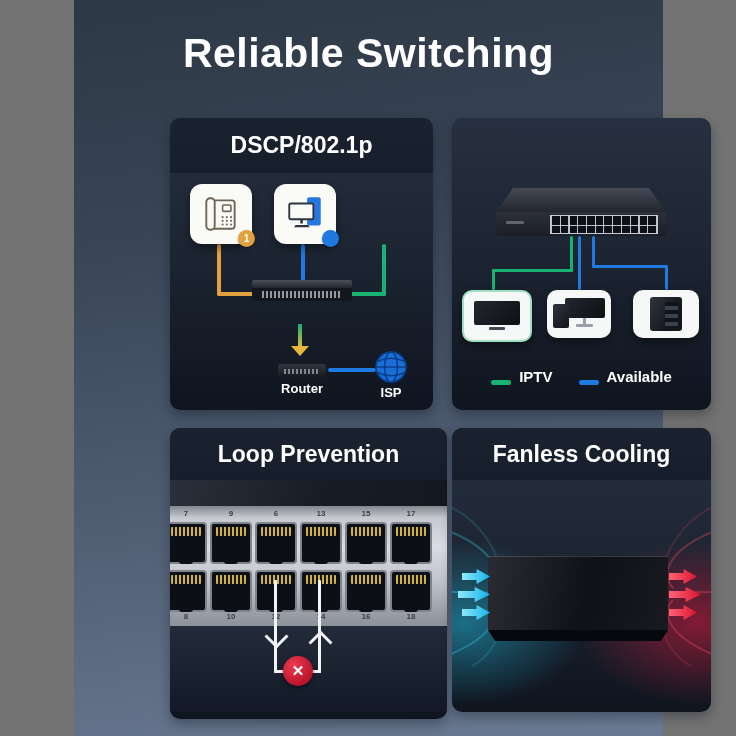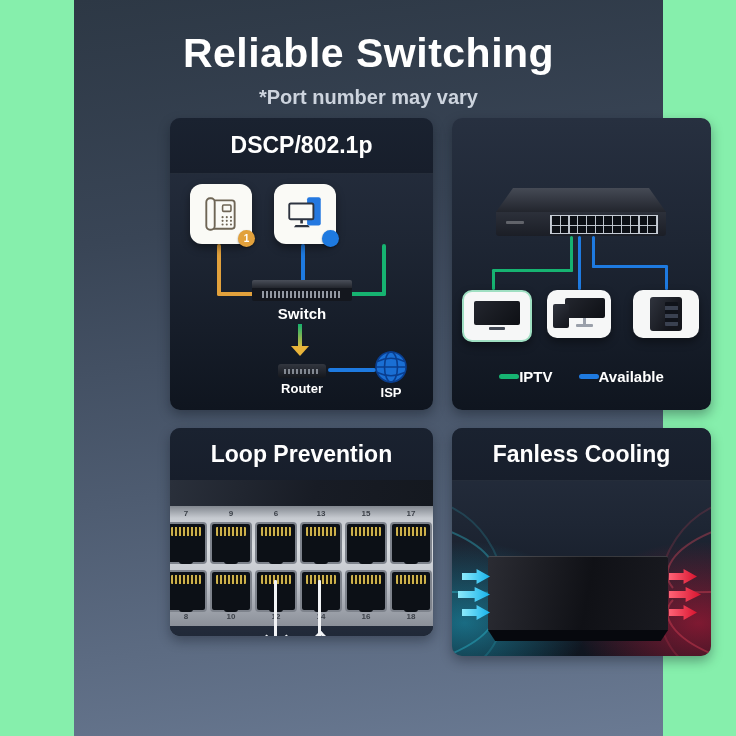--- a/index.html
+++ b/index.html
@@ -1,36 +1,36 @@
 <!DOCTYPE html>
 <html><head>
 <meta charset="utf-8">
 <style>
   html,body{margin:0;padding:0;}
   body{width:736px;height:736px;background:#ffffff;font-family:"Liberation Sans",sans-serif;-webkit-font-smoothing:antialiased;}
-  .canvas{position:relative;width:736px;height:736px;background:#86efac;overflow:hidden;}
+  .canvas{position:relative;width:736px;height:736px;background:#737373;overflow:hidden;}
   .stage{position:absolute;left:74px;top:0;width:589px;height:736px;
          background:linear-gradient(172deg,#2d3845 0%,#394556 30%,#4e5c71 62%,#6a7a93 100%);}
   
   .main-title{position:absolute;top:30px;left:0;width:100%;text-align:center;
               font-size:41px;font-weight:bold;color:#ffffff;letter-spacing:.5px;}
   .main-sub{position:absolute;top:86px;left:0;width:100%;text-align:center;
             font-size:20px;font-weight:bold;color:#cdd4de;}
   
   .card{position:absolute;border-radius:10px;overflow:hidden;
         background:linear-gradient(180deg,#273040 0%,#1e2634 42%,#0f151f 100%);
         box-shadow:0 5px 12px rgba(10,14,22,.35);}
   .card-header{position:absolute;left:0;top:0;width:100%;height:55px;
                background:linear-gradient(180deg,#1a2230,#171e2b);
                border-bottom:1px solid rgba(255,255,255,.05);}
   .card-title{width:100%;text-align:center;line-height:55px;font-size:23px;font-weight:bold;color:#ffffff;}
   #card-dscp{left:96px;top:118px;width:263px;height:292px;}
   #card-igmp{left:378px;top:118px;width:259px;height:292px;}
-  #card-loop{left:96px;top:428px;width:263px;height:208px;}
-  #card-fanless{left:378px;top:428px;width:259px;height:228px;}
+  #card-loop{left:96px;top:428px;width:263px;height:291px;padding-left:14px;}
+  #card-fanless{left:378px;top:428px;width:259px;height:284px;}
   #card-loop .card-header,#card-fanless .card-header{height:52px;}
   #card-loop .card-title,#card-fanless .card-title{line-height:52px;}
   
   .abs{position:absolute;}
   .line{position:absolute;z-index:1;border-radius:2px;}
   .devlabel{position:absolute;text-align:center;color:#ffffff;font-weight:bold;z-index:3;}
   
   .tile{position:absolute;top:66px;width:62px;height:60px;border-radius:12px;background:#fafaf6;
         box-shadow:0 4px 8px rgba(0,0,0,.4);z-index:2;display:flex;align-items:center;justify-content:center;}
   .badge{position:absolute;right:-3px;bottom:-3px;width:17px;height:17px;border-radius:50%;
@@ -70,21 +70,21 @@
   .tvflat-stand{position:absolute;left:15px;bottom:1px;width:16px;height:3px;background:#424854;border-radius:1px;}
   .pcset{position:relative;width:52px;height:32px;}
   .pc-mon{position:absolute;left:12px;top:0;width:40px;height:20px;background:linear-gradient(135deg,#23262e,#0e1015);border-radius:2px;}
   .pc-neck{position:absolute;left:30px;top:20px;width:3px;height:6px;background:#9aa0aa;}
   .pc-base{position:absolute;left:23px;top:26px;width:17px;height:3px;background:#9aa0aa;border-radius:1px;}
   .pc-lap{position:absolute;left:0;top:6px;width:16px;height:24px;background:linear-gradient(135deg,#30343e,#13151b);border-radius:2px;}
   .nas{position:relative;width:32px;height:34px;background:linear-gradient(120deg,#30343e,#14161c 70%);border-radius:3px;}
   .nas-bays{position:absolute;right:4px;top:5px;width:13px;height:24px;
             background:repeating-linear-gradient(0deg,#3a4150 0 4px,#10131a 4px 8px);border-radius:1px;}
   .legend{position:absolute;left:0;top:250px;width:100%;display:flex;justify-content:center;gap:26px;z-index:2;}
-  .legend-item{display:flex;align-items:center;}
+  .legend-item{display:flex;align-items:flex-end;gap:8px;}
   .legend-dash{width:20px;height:5px;border-radius:2.5px;}
   .dash-green{background:#16b371;}
   .dash-blue{background:#1e7ae0;}
   .legend-label{font-size:15px;font-weight:bold;color:#ffffff;}
   
   .lp-top{position:absolute;left:0;top:52px;width:100%;height:26px;
           background:linear-gradient(105deg,#2a303b 0%,#181c25 55%,#14181f 100%);
           border-bottom:1px solid #5b606a;}
   .lp-silver{position:absolute;left:0;top:78px;width:100%;height:120px;
           background:linear-gradient(180deg,#82878f 0%,#c6cad0 10%,#d9dce0 34%,#c0c4cb 62%,#8b9099 100%);}
@@ -120,21 +120,20 @@
   .air-cool{background:linear-gradient(90deg,#8ceafb,#16b2ea);}
   .air-hot{background:linear-gradient(90deg,#ff6376,#d8142f);}
 </style>
 </head>
 <body>
 
 <div class="canvas">
   <div class="stage">
 
     <div class="main-title">Reliable Switching</div>
-    <div class="main-sub">*Port number may vary</div>
 
     <div class="card" id="card-dscp">
       <div class="card-header">
         <div class="card-title">DSCP/802.1p</div>
       </div>
 
       <div class="line" style="left:47px;top:126px;width:4px;height:52px;background:#e2a13c;"></div>
       <div class="line" style="left:47px;top:174px;width:40px;height:4px;background:#e2a13c;"></div>
       <div class="line" style="left:131px;top:126px;width:4px;height:40px;background:#1e7ae0;"></div>
       <div class="line" style="left:212px;top:126px;width:4px;height:52px;background:#16b371;"></div>
@@ -170,21 +169,20 @@
         <div class="badge badge-blue"></div>
       </div>
 
 
       <div class="sw1">
         <div class="sw1-top"></div>
         <div class="sw1-front">
           <div class="sw1-ports"></div>
         </div>
       </div>
-      <div class="devlabel" style="left:62px;top:187px;width:140px;font-size:15px;">Switch</div>
 
       <div class="varrow"></div>
       <div class="varrow-head"></div>
 
       <div class="router">
         <div class="router-ports"></div>
       </div>
       <div class="devlabel" style="left:83px;top:263px;width:98px;font-size:13px;">Router</div>
 
       <div class="line" style="left:158px;top:250px;width:48px;height:4px;background:#1e7ae0;"></div>

